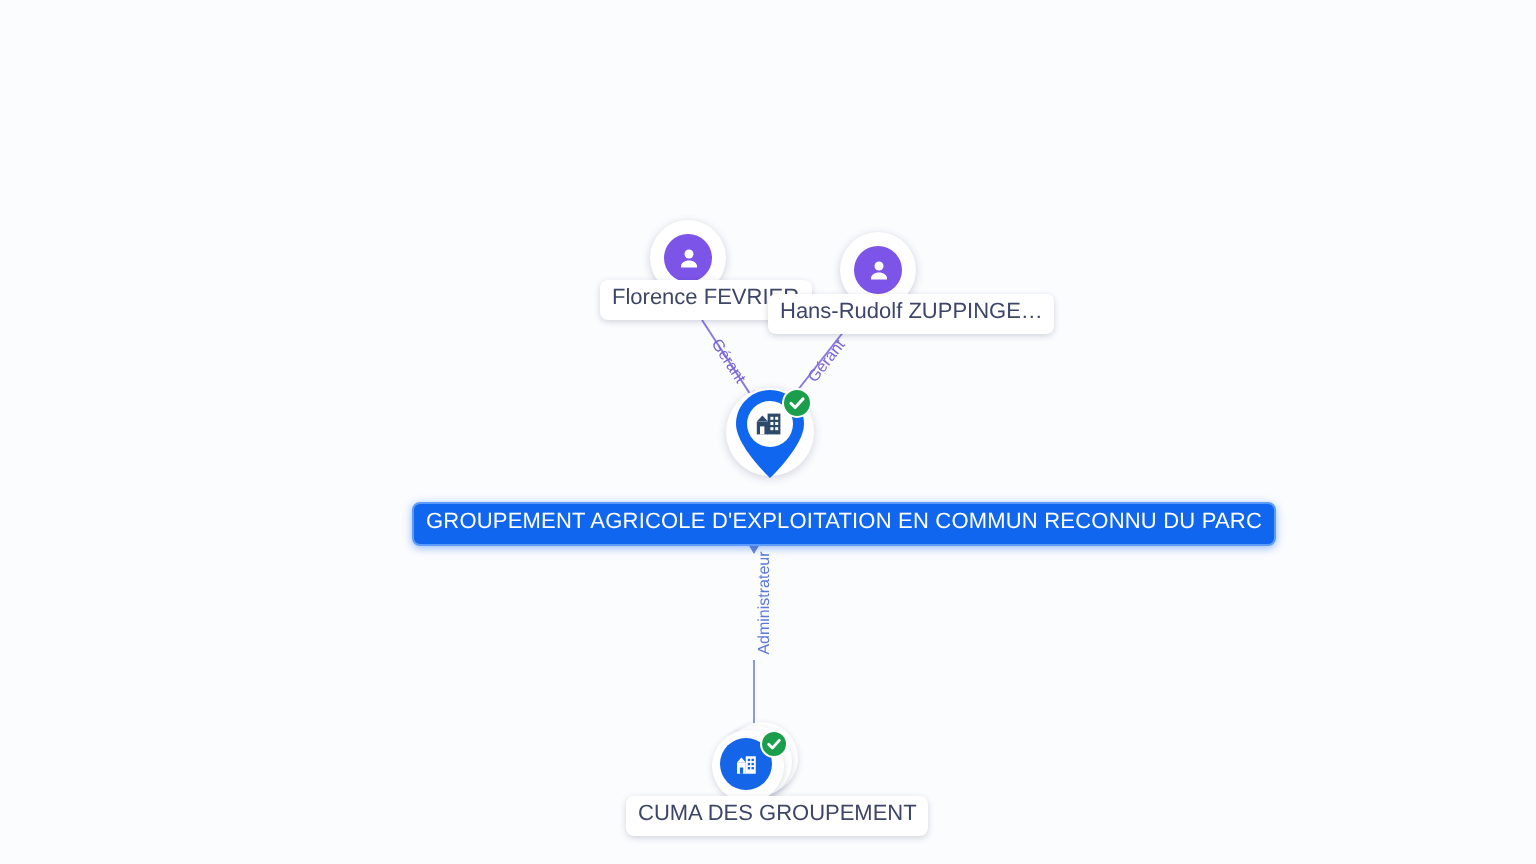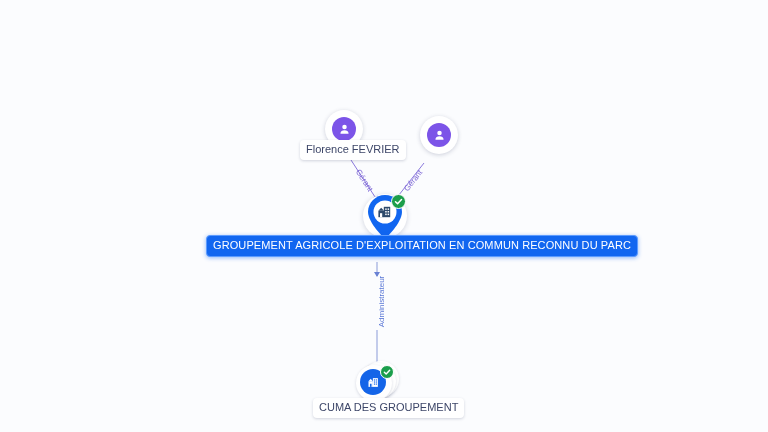--- a/index.html
+++ b/index.html
@@ -113,20 +113,21 @@
     padding: 3px 6px 4px 6px;
     border-radius: 4px;
     box-shadow: 0 1px 3px rgba(40,48,90,.20);
   }
   .node-label.selected {
     background: #1166f0;
     color: #ffffff;
     border: 1.5px solid #5c9bff;
     letter-spacing: .1px;
     box-shadow: 0 1px 4px rgba(17,102,240,.45);
+    margin-top: 16px;
   }
 
   
   .edge-label {
     position: absolute;
     white-space: nowrap;
     font-size: 8px;
     line-height: 9px;
     color: #7a63d4;
     transform-origin: 50% 50%;
@@ -177,20 +178,21 @@
   <div class="node" style="left:420px; top:116px;">
     <div class="person-halo">
       <div class="person-disc">
         <svg width="15" height="15" viewBox="0 0 24 24" fill="#ffffff">
           <circle cx="12" cy="8" r="3.6"></circle>
           <path d="M12 13.2c-3.6 0-6.4 2.1-6.4 4.4v1.2h12.8v-1.2c0-2.3-2.8-4.4-6.4-4.4z"></path>
         </svg>
       </div>
     </div>
   </div>
+  <div class="node-label" style="left:384px; top:147px;">Hans-Rudolf ZUPPINGE…</div>
 
   <div class="node" style="left:362px; top:192px;">
     <div class="pin-wrap">
       <div class="pin-glow"></div>
       <svg class="pin-svg" width="46" height="52" viewBox="0 0 46 52">
         <path d="M23 3 C13.6 3 6 10.6 6 20 C6 31 23 47 23 47 C23 47 40 31 40 20 C40 10.6 32.4 3 23 3 Z" fill="#1166f0"></path>
         <circle cx="23" cy="20" r="11.5" fill="#ffffff"></circle>
         <g transform="translate(23,20)">
           <rect x="-1.2" y="-5.2" width="6.4" height="10.4" fill="#2e4a6b"></rect>
           <rect x="-6.6" y="-1.2" width="5.6" height="6.4" fill="#2e4a6b"></rect>

